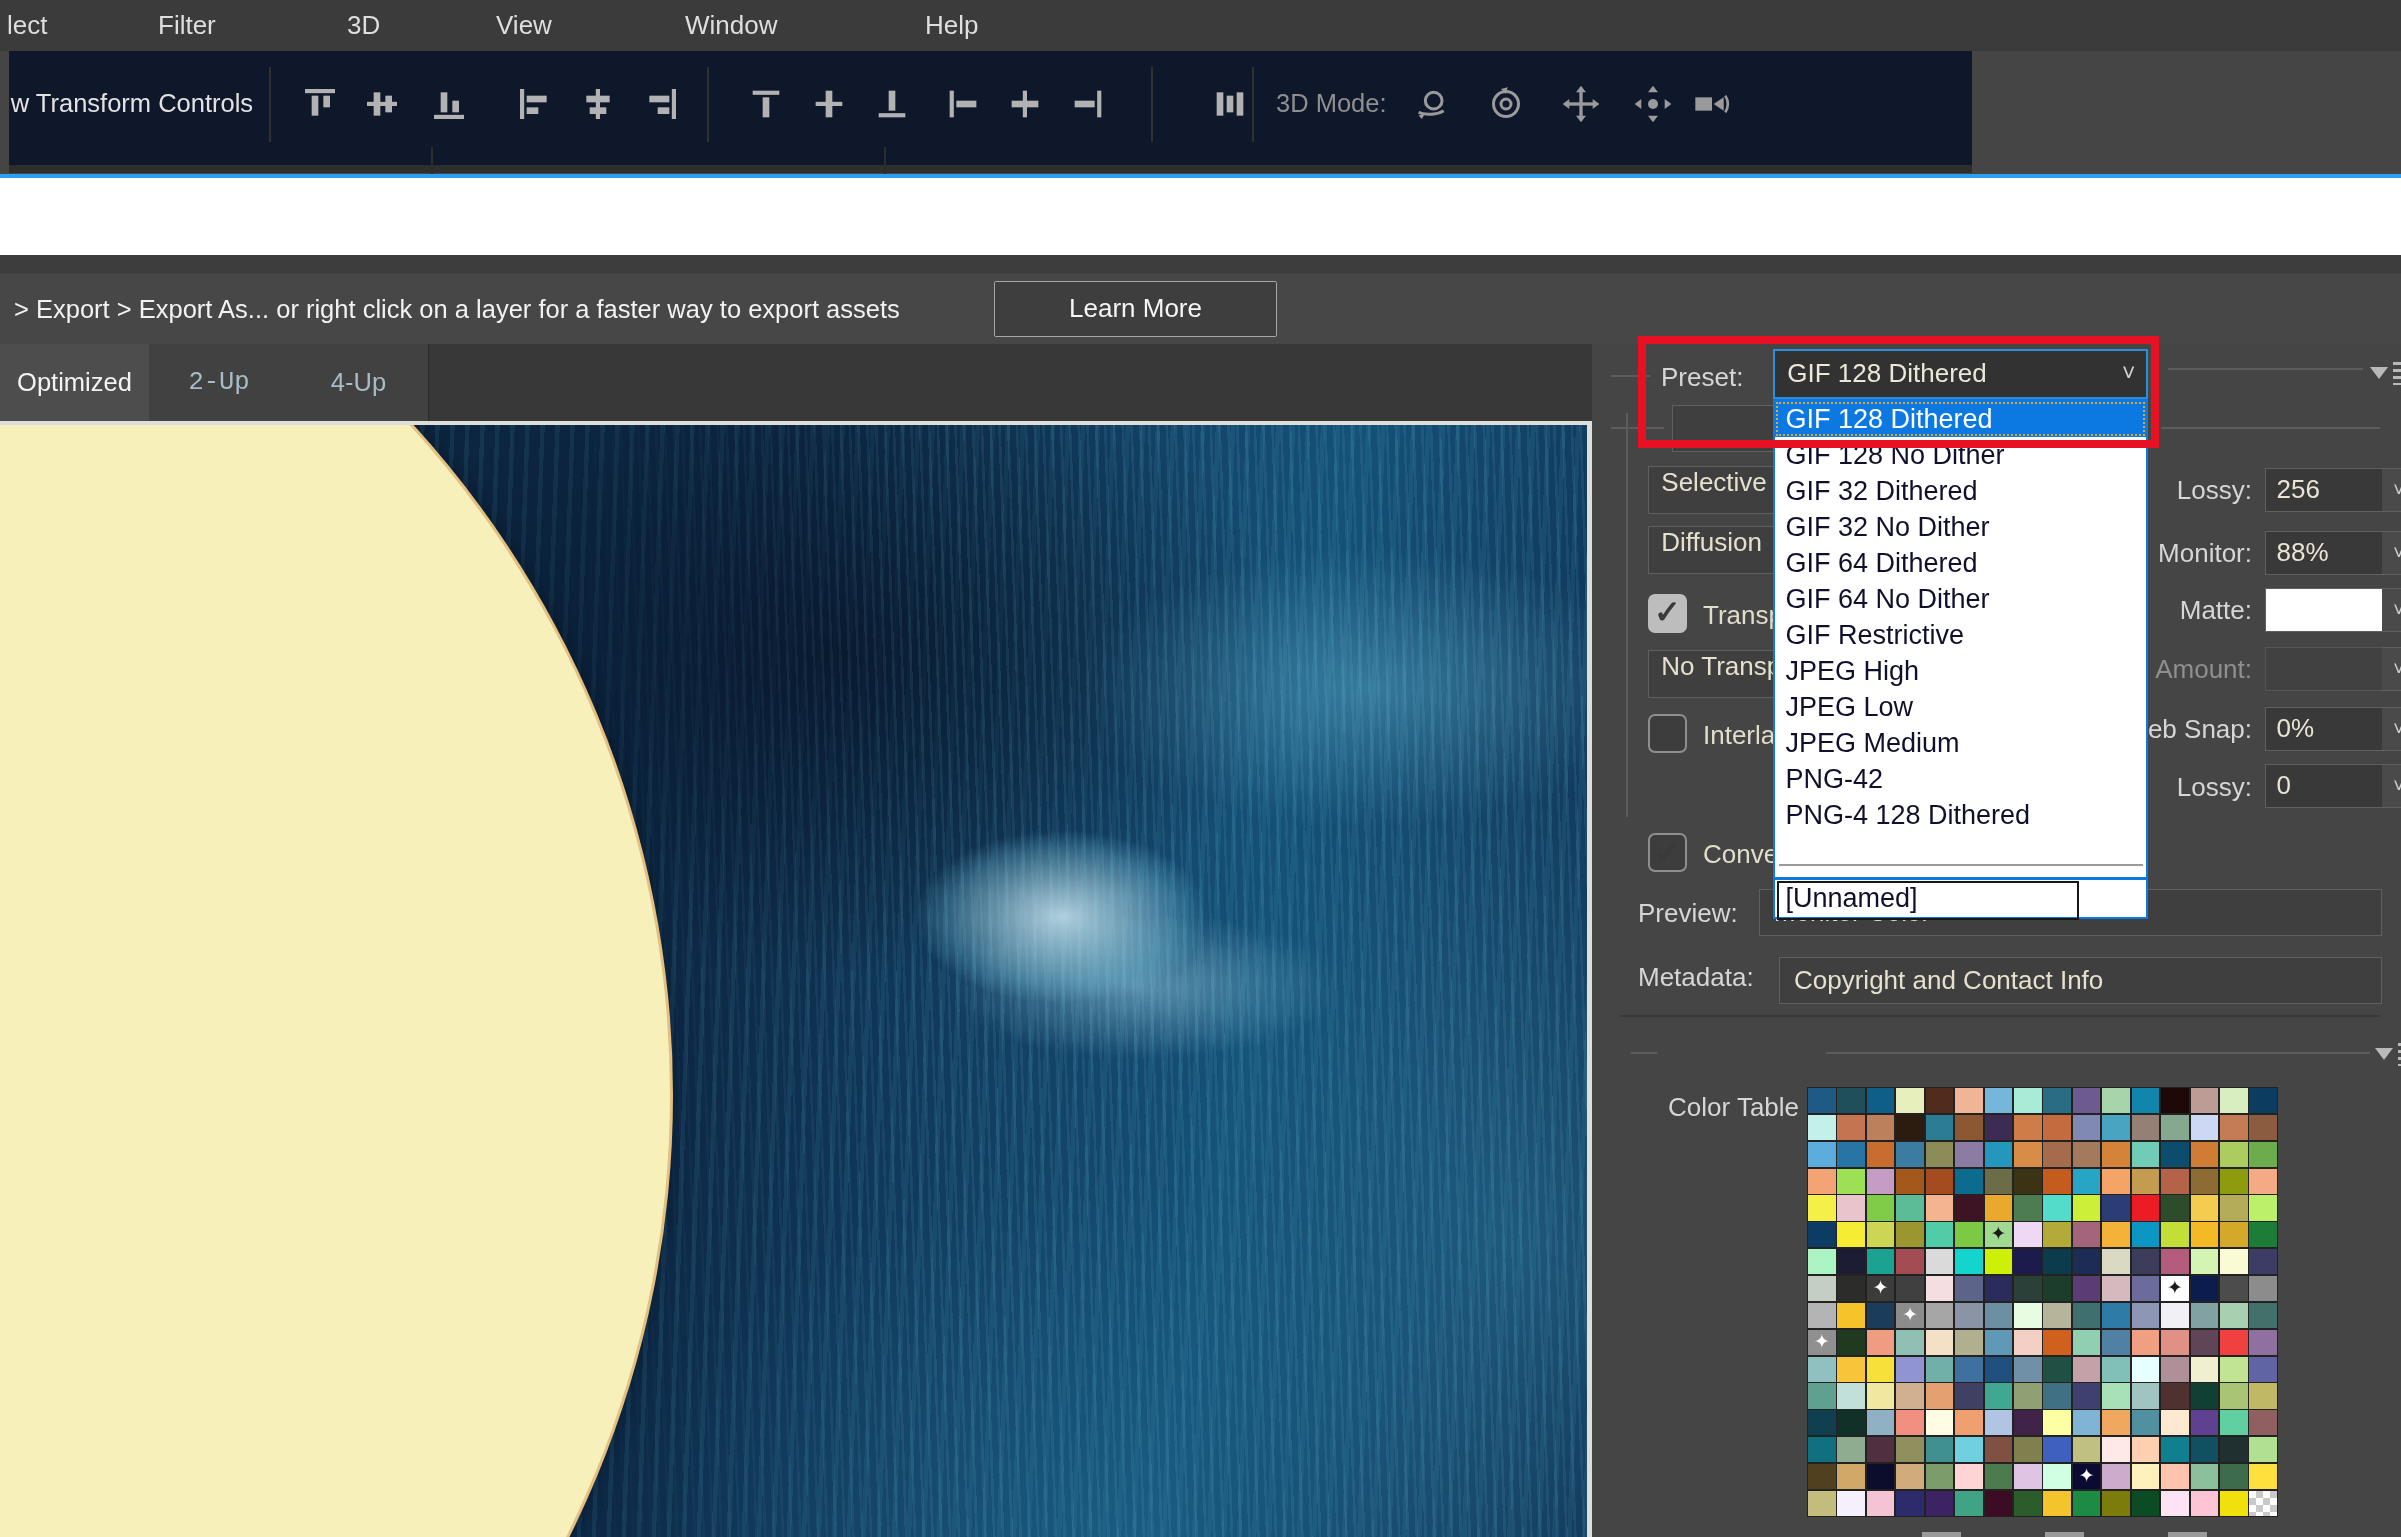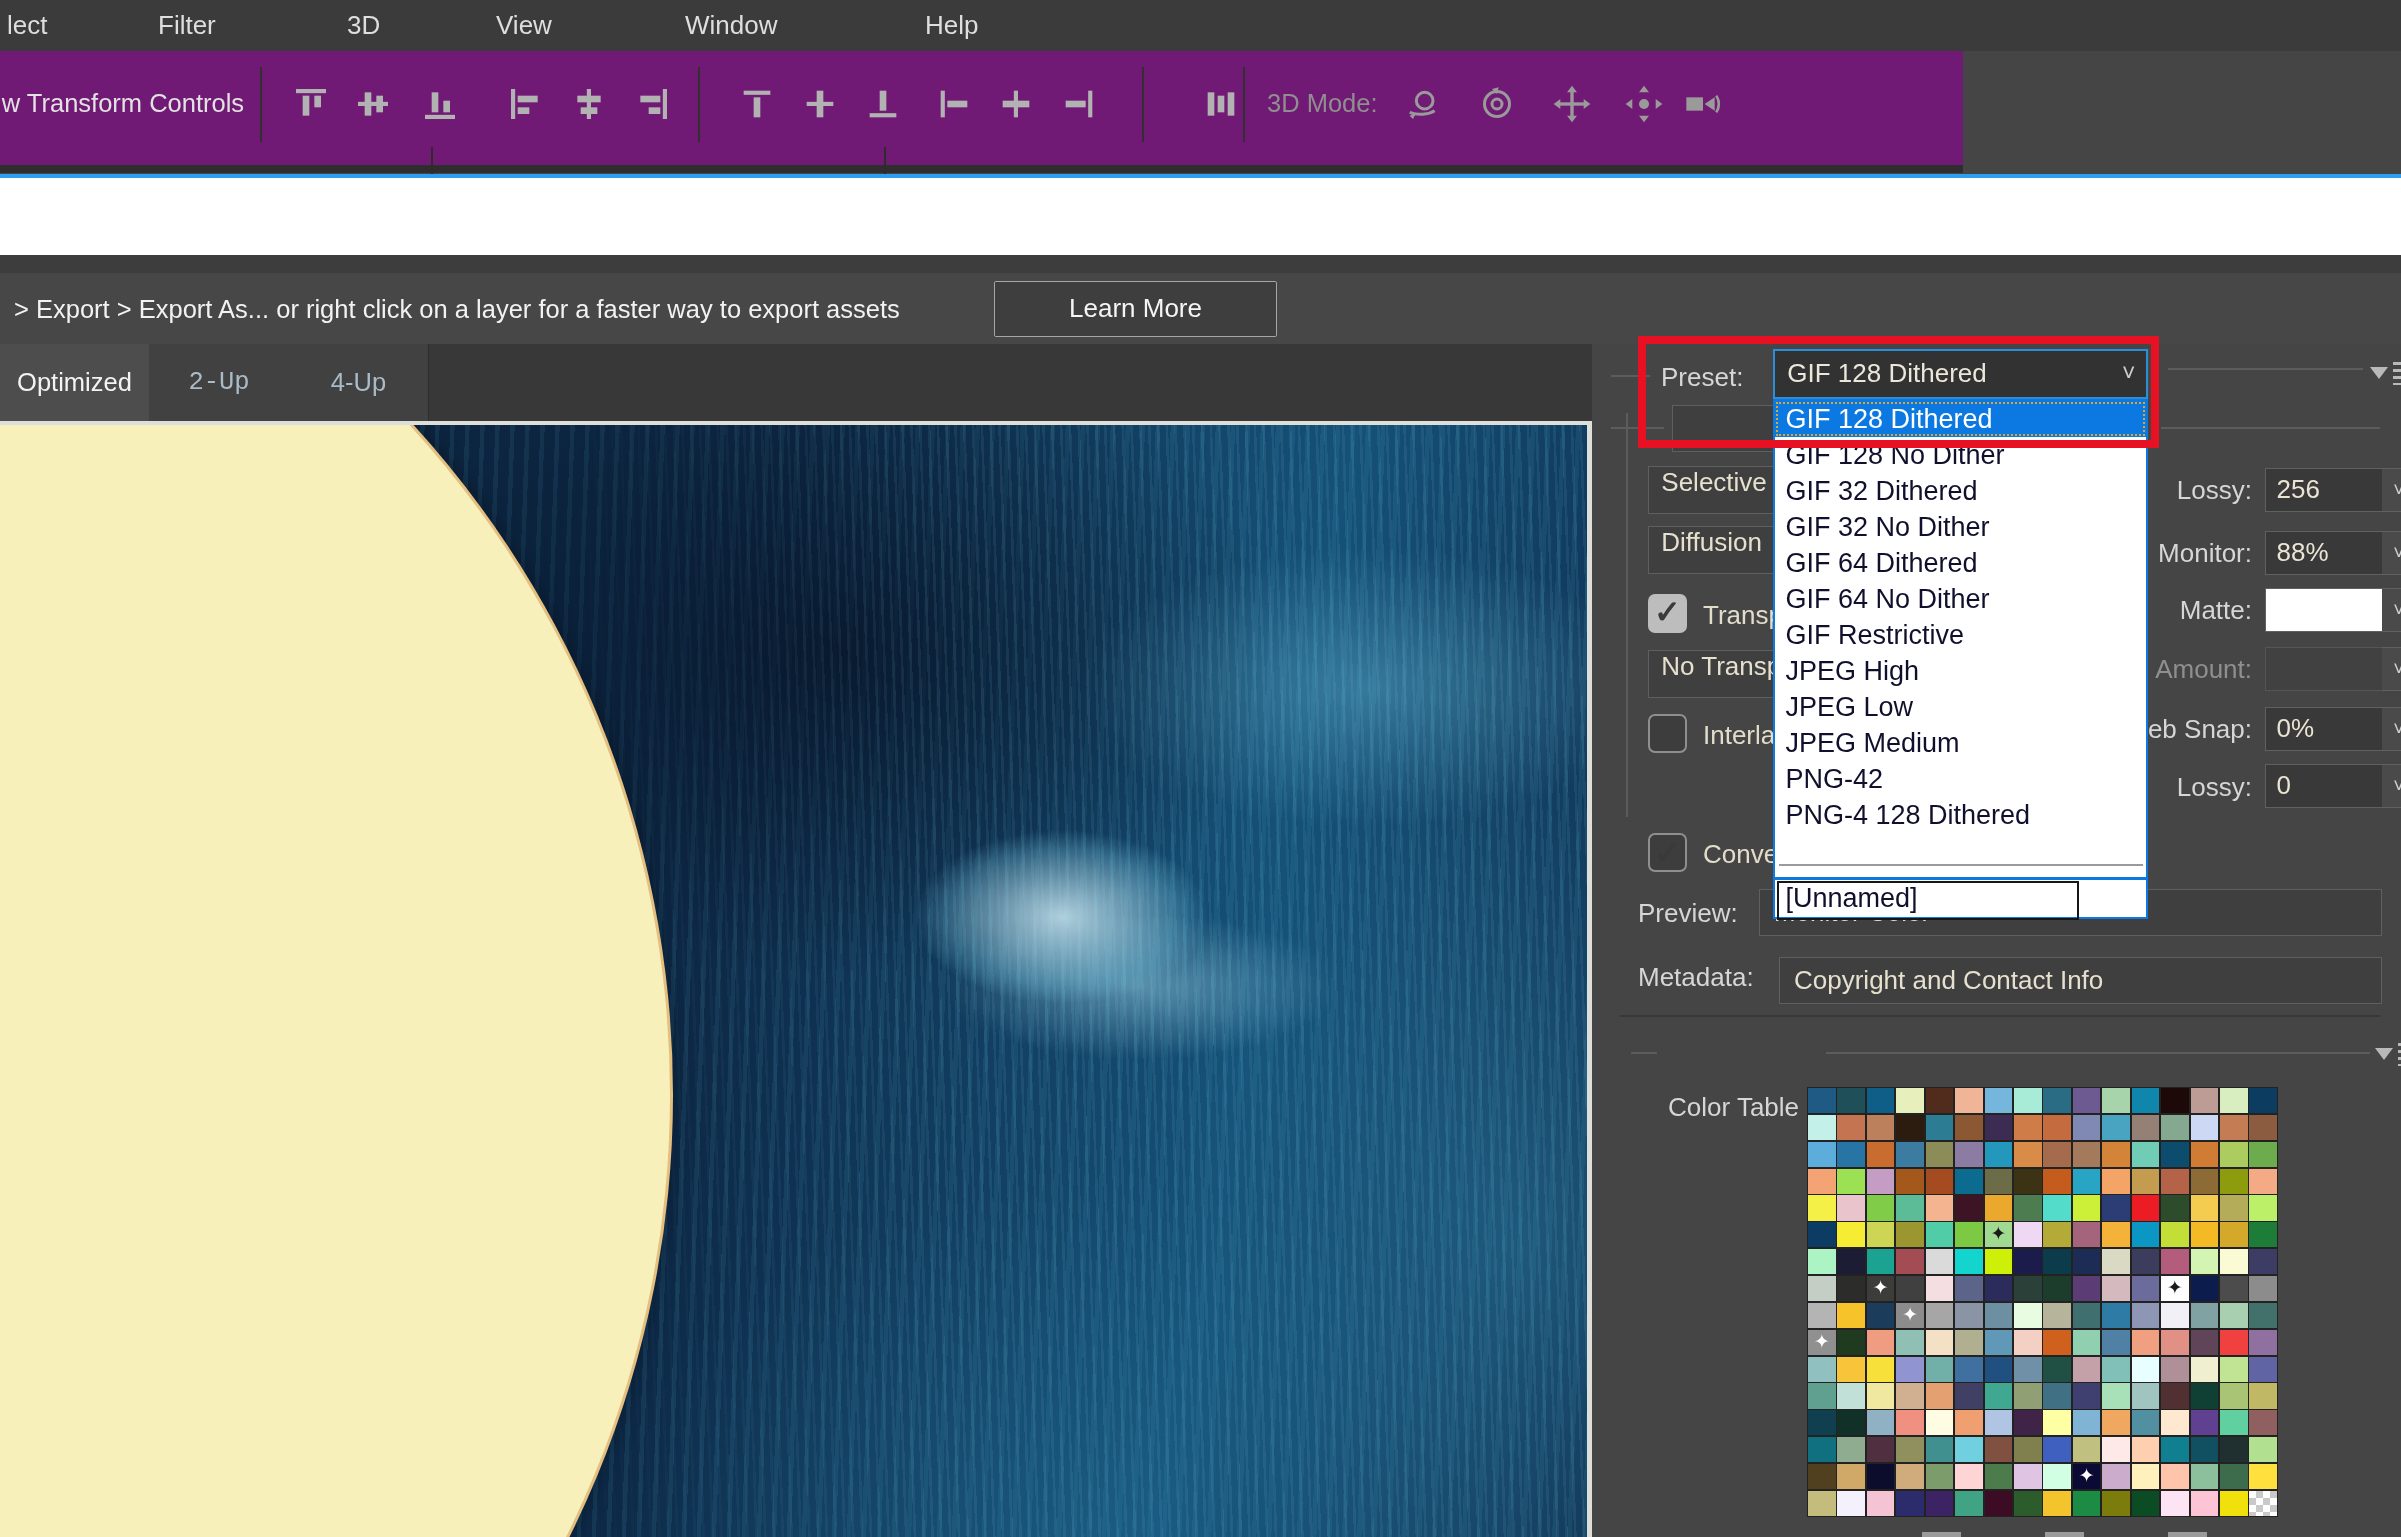--- a/index.html
+++ b/index.html
@@ -5,21 +5,21 @@
   html,body{margin:0;padding:0;background:#2b2b2b;}
   #stage{position:relative;width:2401px;height:1538px;overflow:hidden;
          background:#454545;font-family:"Liberation Sans",sans-serif;
          -webkit-font-smoothing:antialiased;}
   .abs{position:absolute;}
 
   
   #menubar{left:0;top:0;width:2401px;height:51px;background:#3b3b3b;}
   .menu-item{position:absolute;top:0;height:51px;line-height:51px;color:#dedede;
              font-size:26px;white-space:nowrap;}
-  #toolbar{left:0;top:51px;width:1963px;height:114px;background:#701a75;
+  #toolbar{left:9px;top:51px;width:1963px;height:114px;background:#0f172a;
            border-bottom:8.8px solid #2e2e2e;}
   #transform-label{left:1.8px;top:0;height:105px;line-height:105px;color:#e2e2e2;font-size:25.5px;white-space:nowrap;}
   .tb-sep{position:absolute;top:16px;width:1.8px;height:75px;background:#303030;}
   .tbi{position:absolute;top:33px;width:40px;height:40px;}
   #mode-label{top:0;height:105px;line-height:105px;color:#8f8f8f;font-size:25.5px;}
   .strip-sep{position:absolute;top:147px;width:1.8px;height:28px;background:#2c2c2c;}
 
   #blue-line{left:0;top:174px;width:2401px;height:4.4px;background:#2e9ff0;}
   #white-band{left:0;top:178px;width:2401px;height:77px;background:#ffffff;}
   #gray-strip{left:0;top:255px;width:2401px;height:18.4px;background:#3d3d3d;}

